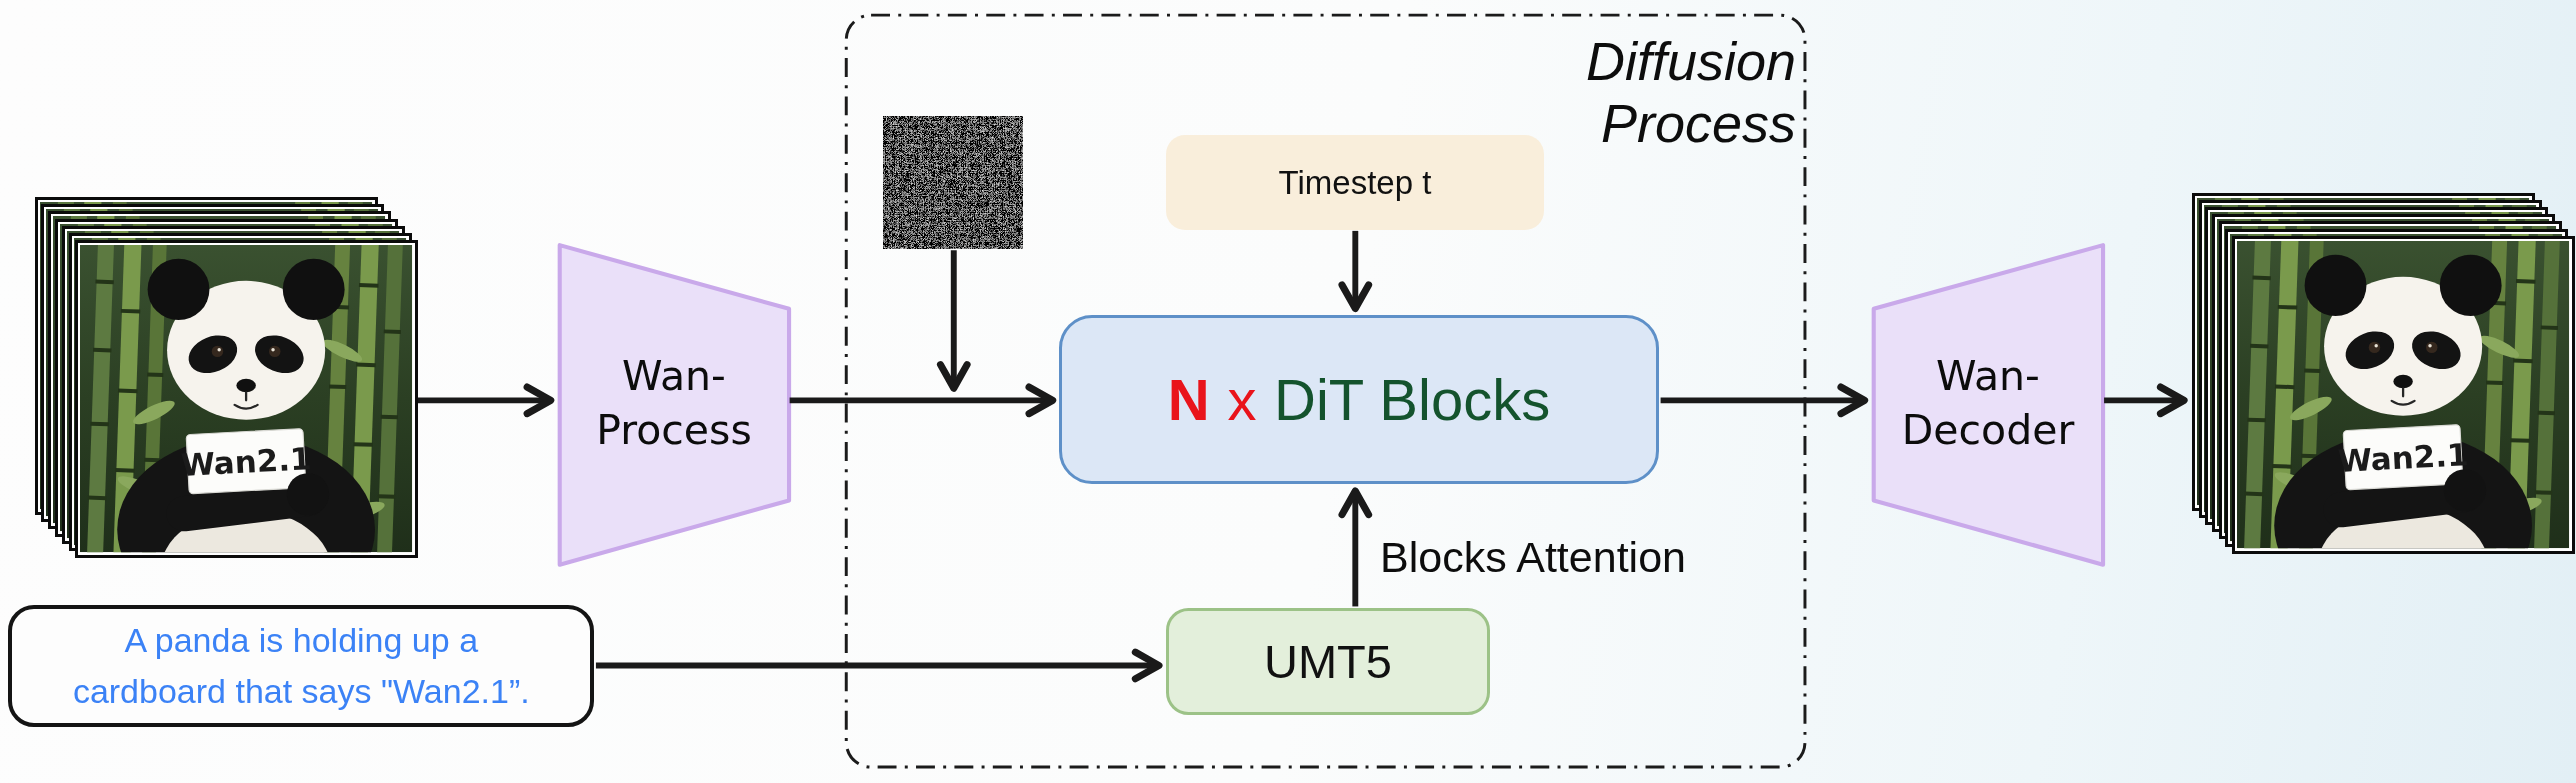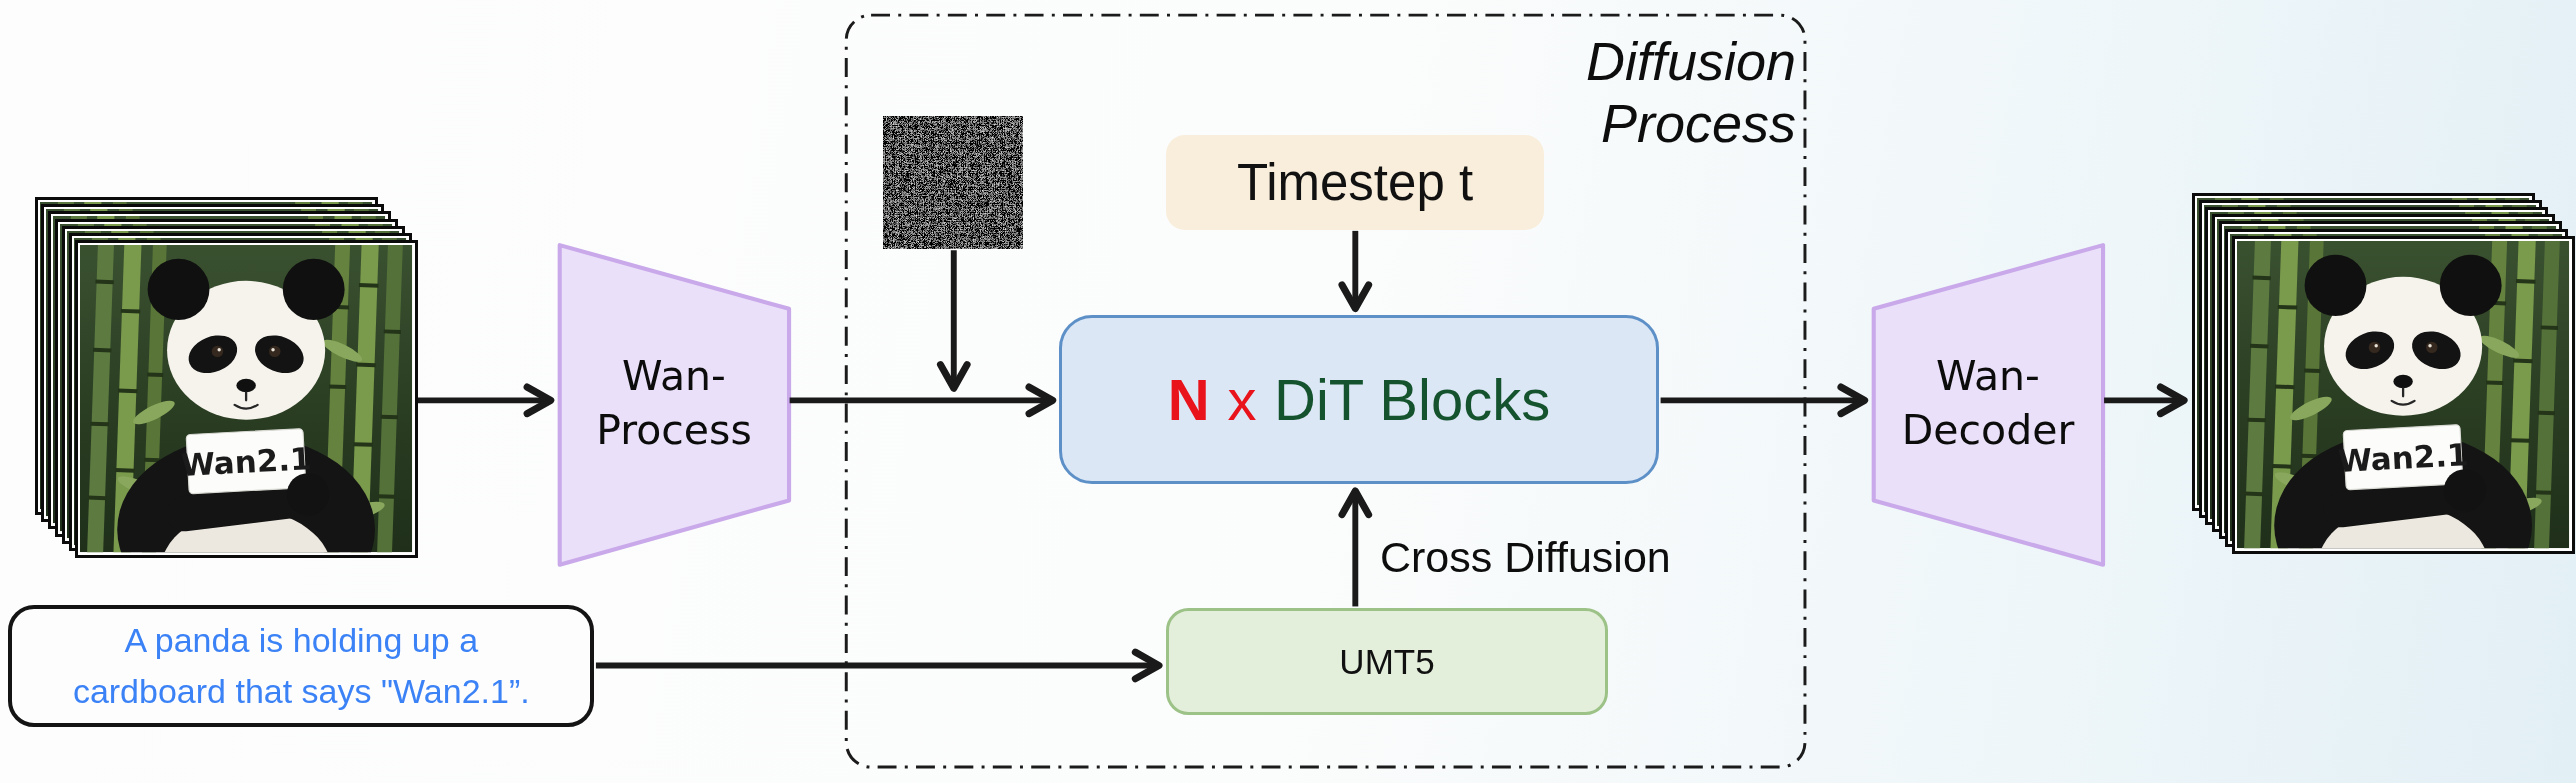--- a/index.html
+++ b/index.html
@@ -16,28 +16,28 @@
   .frame{position:absolute;width:343px;height:318px;background:#ffffff;
     border:3px solid #0b0b0b;box-sizing:border-box;padding:2.4px;}
   .frame svg{width:100%;height:100%;display:block;}
 
   
   .trap-label{position:absolute;display:flex;flex-direction:column;align-items:center;justify-content:center;
     font-family:"DejaVu Sans",sans-serif;font-size:41px;line-height:1.32;color:#0c0c0c;text-align:center;}
 
   
   .box{position:absolute;display:flex;align-items:center;justify-content:center;box-sizing:border-box;}
-  .box-timestep{left:1166px;top:135px;width:378px;height:95px;background:#f9eedb;border-radius:19px;font-size:51px;}
+  .box-timestep{left:1166px;top:135px;width:378px;height:95px;background:#f9eedb;border-radius:19px;font-size:33px;}
   .box-dit{left:1059px;top:315px;width:600px;height:169px;background:#dce7f6;
     border:3.5px solid #5e90c8;border-radius:33px;font-size:58px;}
   .box-dit .n{color:#e9141b;font-weight:700;margin-right:17.7px;}
   .box-dit .x{color:#e9141b;margin-right:17.7px;}
   .box-dit .blocks{color:#14532d;}
-  .box-umt5{left:1166px;top:608px;width:442px;height:107px;background:#e3efdb;
-    border:3px solid #9cc287;border-radius:22.4px;font-size:35px;}
+  .box-umt5{left:1166px;top:608px;width:324px;height:107px;background:#e3efdb;
+    border:3px solid #9cc287;border-radius:22.4px;font-size:47px;}
   .box-prompt{left:8.3px;top:605px;width:586px;height:122px;background:#fdfdfd;
     border:4.1px solid #141414;border-radius:26px;flex-direction:column;
     font-size:34px;line-height:1.5;color:#3b82f6;text-align:center;}
 
   .lbl-diffusion{position:absolute;left:1376px;top:29.5px;width:420px;text-align:right;
     font-size:54px;font-style:italic;color:#0d0d0d;}
   .lbl-cross{position:absolute;left:1380px;top:533px;font-size:43px;color:#0d0d0d;}
 
   .noise{position:absolute;left:883px;top:116px;width:140px;height:133px;}
   .noise svg{width:100%;height:100%;display:block;}
@@ -187,21 +187,21 @@
   <div class="box box-timestep">
     <span>Timestep t</span>
   </div>
 
   <div class="box box-dit">
     <span class="n">N</span>
     <span class="x">x</span>
     <span class="blocks">DiT Blocks</span>
   </div>
 
-  <div class="lbl-cross">Cross Diffusion</div>
+  <div class="lbl-cross">Blocks Attention</div>
 
   <div class="box box-umt5">
     <span>UMT5</span>
   </div>
 
   <div class="box box-prompt">
     <span>A panda is holding up a</span>
     <span>cardboard that says "Wan2.1”.</span>
   </div>
 

